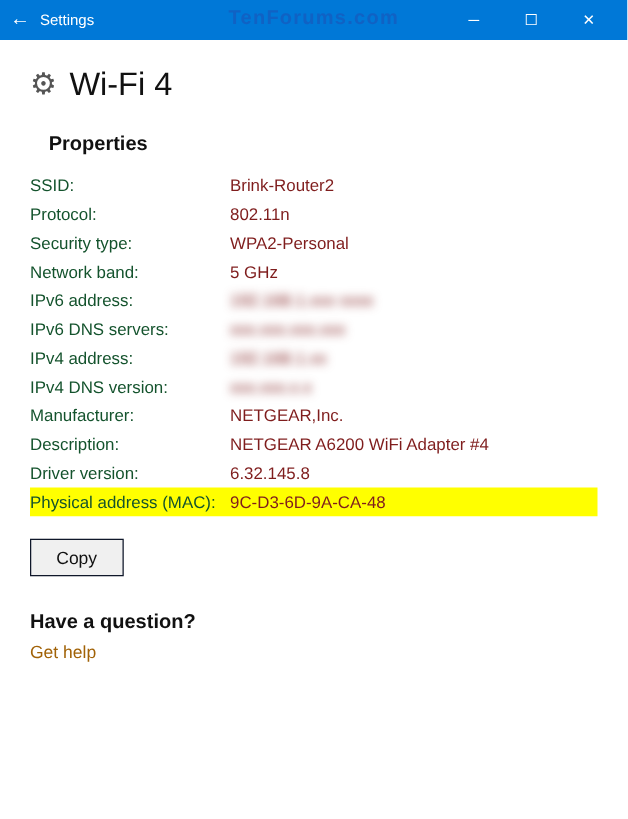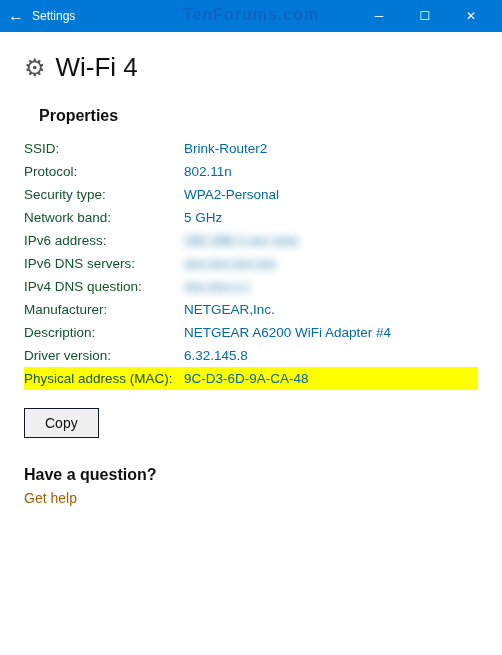--- a/index.html
+++ b/index.html
@@ -111,21 +111,21 @@
       color: #111;
     }
     .properties-table tr td:first-child {
       width: 160px;
       color: #14532d;
       font-weight: 400;
       padding-right: 8px;
       white-space: nowrap;
     }
     .properties-table tr td:last-child {
-      color: #0369a1;
+      color: #7f1d1d;
     }
 
     
     .highlighted-row td {
       background: #ffff00;
     }
 
     
     .blurred {
       filter: blur(4px);
@@ -205,21 +205,25 @@
         </tr>
         <tr>
           <td>IPv6 address:</td>
           <td class="blurred">192.168.1.xxx xxxx</td>
         </tr>
         <tr>
           <td>IPv6 DNS servers:</td>
           <td class="blurred">xxx.xxx.xxx.xxx</td>
         </tr>
         <tr>
-          <td>IPv4 DNS question:</td>
+          <td>IPv4 address:</td>
+          <td class="blurred">192.168.1.xx</td>
+        </tr>
+        <tr>
+          <td>IPv4 DNS version:</td>
           <td class="blurred">xxx.xxx.x.x</td>
         </tr>
         <tr>
           <td>Manufacturer:</td>
           <td>NETGEAR,Inc.</td>
         </tr>
         <tr>
           <td>Description:</td>
           <td>NETGEAR A6200 WiFi Adapter #4</td>
         </tr>

